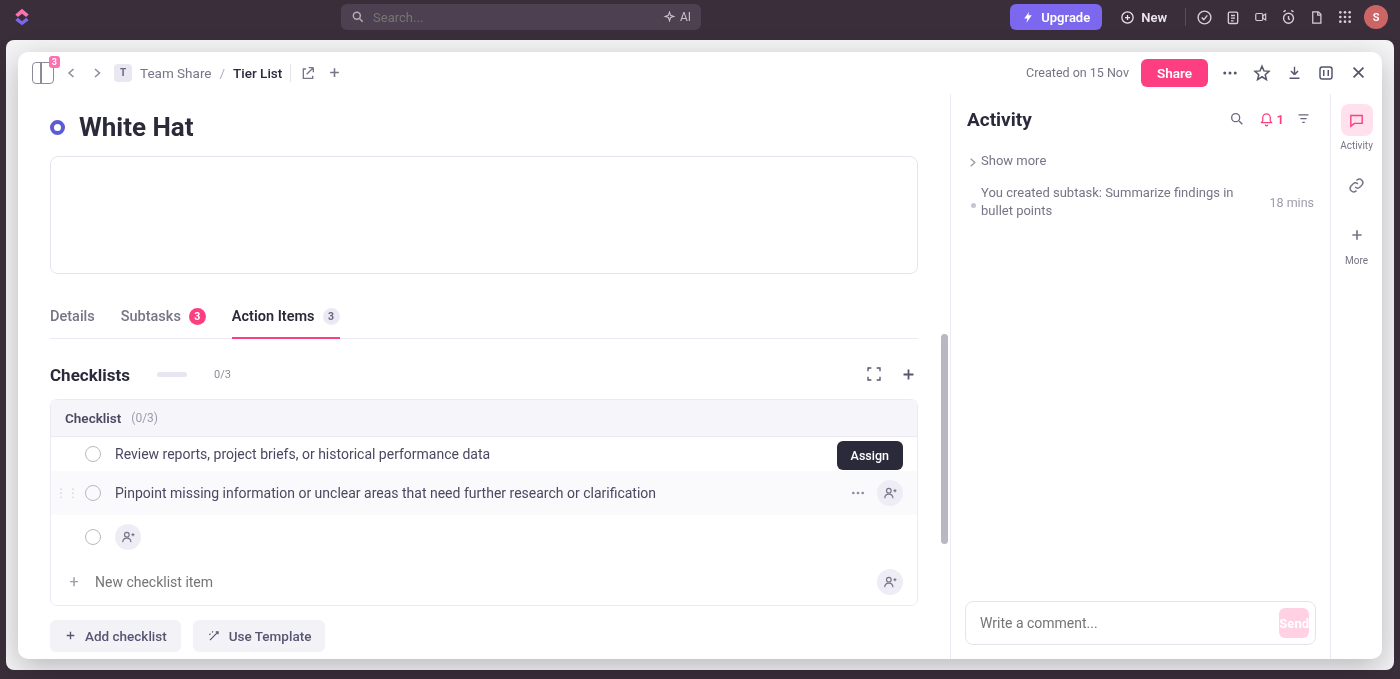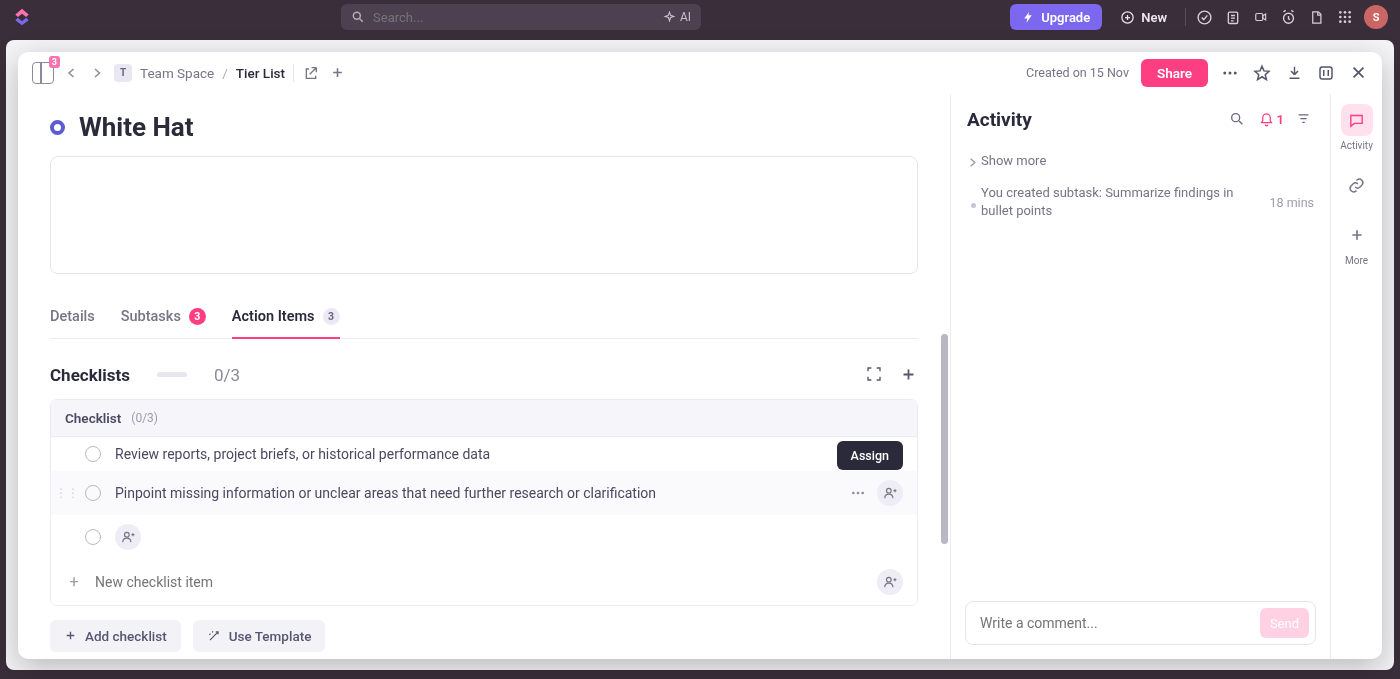--- a/index.html
+++ b/index.html
@@ -55,21 +55,21 @@
 
 .tabs { display:flex; gap:26px; border-bottom:1px solid #ece9f4; font-size:14.5px; }
 .tab { padding:8px 0 12px; color:#787486; cursor:pointer; display:flex; align-items:center; gap:8px; font-weight:500; }
 .tab.active { color:#2a2a3b; font-weight:600; border-bottom:2.5px solid #fd3e81; margin-bottom:-1.5px; }
 .tab-badge { background:#fd3e81; color:#fff; font-size:10.5px; font-weight:700; width:17px; height:17px; border-radius:50%; display:flex; align-items:center; justify-content:center; }
 .tab-badge.grey { background:#ece9f4; color:#6a6580; }
 
 .check-header { display:flex; align-items:center; gap:27px; margin-top:26px; }
 .check-header h3 { font-size:17px; font-weight:700; color:#2a2a3b; }
 .mini-progress { width:30px; height:5px; background:#e7e5ef; border-radius:3px; }
-.mini-count { font-size:17px; color:#8b8b99; }
+.mini-count { font-size:11px; color:#8b8b99; }
 .check-hdr-actions { margin-left:auto; display:flex; gap:16px; }
 .check-hdr-icon { width:18px; height:18px; color:#55566b; cursor:pointer; }
 
 .checklist-card { margin-top:14px; border:1px solid #ece9f4; border-radius:7px; overflow:visible; position:relative; }
 .cl-head { background:#f6f5fa; padding:10px 14px; display:flex; align-items:center; gap:10px; border-bottom:1px solid #ece9f4; }
 .cl-title { font-size:13.5px; font-weight:600; color:#4a4961; }
 .cl-count { font-size:12px; color:#9d9cab; }
 
 .cl-item { display:flex; align-items:center; gap:14px; padding:9px 14px 9px 34px; position:relative; }
 .cl-radio { width:16px; height:16px; border:1.5px solid #b8b7c2; border-radius:50%; flex:none; }
@@ -97,21 +97,21 @@
 
 .act-list { padding:6px 16px; flex:1; overflow-y:auto; font-size:13px; color:#787486; }
 .act-row { display:flex; padding:7px 0; align-items:center; }
 .act-chevron { color:#9d9cab; width:14px; flex:none; margin-top:2px; }
 .act-bullet { width:5px; height:5px; border-radius:50%; background:#c7c5d3; flex:none; margin-top:7px; margin-right:5px; margin-left:4px; }
 .act-text { flex:1; line-height:1.4; }
 .act-time { color:#9d9cab; font-size:12.5px; margin-left:8px; white-space:nowrap; }
 
 .comment-box { margin:8px 14px 14px; border:1px solid #e5e3ee; border-radius:8px; height:44px; display:flex; align-items:center; padding:0 6px 0 14px; gap:8px; }
 .comment-box input { flex:1; border:none; outline:none; font-size:14px; color:#4a4961; }
-.send-btn { background:#ffd1e3; color:#fff; border:none; height:30px; padding:0 10px; border-radius:6px; font-size:13px; font-weight:400; cursor:pointer; }
+.send-btn { background:#ffd1e3; color:#fff; border:none; height:30px; padding:0 0; border-radius:6px; font-size:13px; font-weight:700; cursor:pointer; }
 
 
 .right-rail { width:52px; border-left:1px solid #ece9f4; display:flex; flex-direction:column; align-items:center; padding-top:10px; gap:18px; }
 .rail-item { display:flex; flex-direction:column; align-items:center; gap:4px; font-size:10px; color:#787486; cursor:pointer; }
 .rail-item.active .rail-icon-wrap { background:#ffe1ed; color:#fd3e81; }
 .rail-icon-wrap { width:32px; height:32px; border-radius:8px; display:flex; align-items:center; justify-content:center; color:#787486; }
 
 svg { display:block; }
 </style>
 </head>
@@ -217,21 +217,21 @@
           </svg>
         </div>
       <div class="chev-btn">
           <svg width="12" height="12" viewBox="0 0 24 24" stroke="currentColor" fill="none" stroke-width="3">
             <path d="M8 4l9 8-9 8"></path>
           </svg>
         </div>
       <div class="space-chip">
           <span>T</span>
         </div>
-      <span class="crumb dim">Team Space</span>
+      <span class="crumb dim">Team Share</span>
       <span class="crumb sep">/</span>
       <span class="crumb strong">Tier List</span>
       <div class="hdr-vbar"></div>
       <div class="hdr-icon">
           <svg width="16" height="16" viewBox="0 0 24 24" stroke="currentColor" fill="none" stroke-width="2">
             <path d="M9 6H5v14h14v-4M20 4h-7m7 0v7m0-7L10 14"></path>
           </svg>
         </div>
       <div class="hdr-icon">
           <svg width="15" height="15" viewBox="0 0 24 24" stroke="currentColor" fill="none" stroke-width="2.5">

